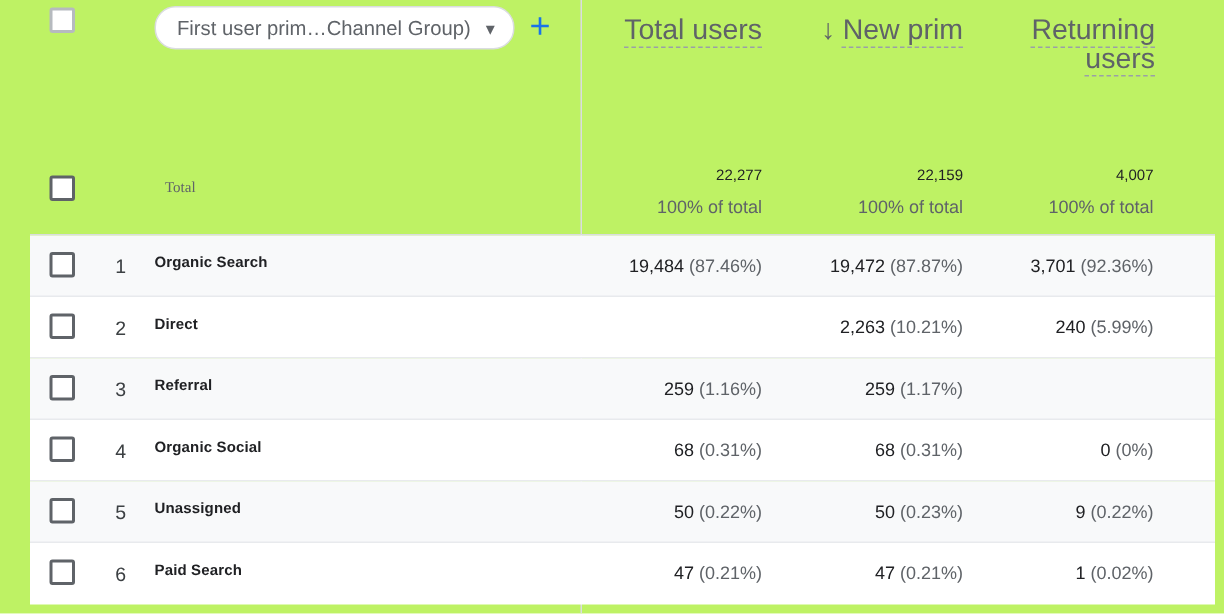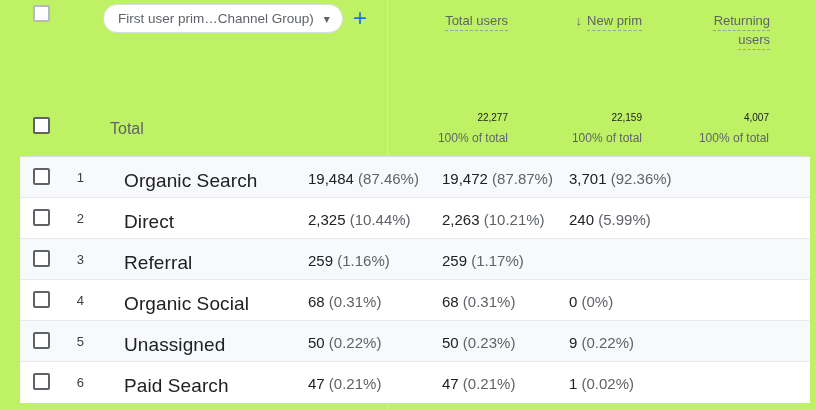--- a/index.html
+++ b/index.html
@@ -29,58 +29,58 @@
   }
   .chip .lbl { font-size:13.5px; color:#5f6368; white-space:nowrap; }
   .chip .caret { font-size:12px; color:#5f6368; margin-left:10px; line-height:1; }
   .addbtn {
     position:absolute; left:346px; top:3px; width:28px; height:30px;
     display:flex; align-items:center; justify-content:center;
     color:#1a73e8; font-size:24px; font-weight:400; cursor:pointer;
   }
 
   
-  .colh { position:absolute; top:11px; font-size:13px; color:#5f6368; text-align:right; line-height:19px; cursor:pointer; }
+  .colh { position:absolute; top:11px; font-size:19px; color:#5f6368; text-align:right; line-height:19px; cursor:pointer; }
   .colh .hl {
     text-decoration:underline; text-decoration-style:dashed;
     text-decoration-color:#9aa0a6; text-decoration-thickness:1px;
     text-underline-offset:5px;
   }
   .colh-total { left:328px; width:180px; }
   .colh-new   { left:462px; width:180px; }
   .colh-ret   { left:682px; width:88px;  }
   .sort-arrow { margin-right:5px; text-decoration:none; display:inline-block; }
 
   
   .total-row {
     position:absolute; left:20px; top:100px; width:790px; height:57px;
     border-bottom:1px solid #dadce0;
   }
   .total-row .cb { position:absolute; left:13px; top:17px; }
-  .total-label { position:absolute; left:90px; top:20px; font-size:16px; color:#5f6368; }
+  .total-label { position:absolute; left:90px; top:20px; font-size:10px; color:#5f6368;font-family:Liberation Serif, serif; }
   .tcell { position:absolute; top:9px; width:200px; text-align:right; }
   .tcell .val { font-size:10px; font-weight:400; color:#202124; line-height:17px; }
   .tcell .sub { font-size:12px; color:#5f6368; margin-top:5px; line-height:14px; }
   .c0 { left:288px; } .c1 { left:422px; } .c2 { left:549px; }
 
   
   .rows { position:absolute; left:20px; top:157px; width:790px; }
   .row { position:relative; height:41px; border-bottom:1px solid #e8eaed; background:#fff; }
   .row:nth-child(odd) { background:#f8f9fa; }
   .row:last-child { border-bottom:none; }
   .row .cb { position:absolute; left:13px; top:11px; }
   .row .idx {
     position:absolute; left:44px; top:13px; width:20px;
     text-align:right; font-size:13px; color:#3c4043;
   }
   .row .chan {
-    position:absolute; left:104px; top:13px;
-    font-size:19px; font-weight:400; color:#202124; letter-spacing:.1px;
+    position:absolute; left:83px; top:13px;
+    font-size:10px; font-weight:700; color:#202124; letter-spacing:.1px;
   }
-  .row .cell { position:absolute; top:13px; width:200px; text-align:left; font-size:15px; }
+  .row .cell { position:absolute; top:13px; width:200px; text-align:right; font-size:12px; }
   .row .cell .num { color:#202124; }
   .row .cell .pct { color:#5f6368; }
 </style>
 </head>
 <body>
 
 <div class="screen">
   <div class="vdivider"></div>
 
   <span class="cb light selectall"></span>
@@ -125,21 +125,20 @@
       <span class="chan">Organic Search</span>
       <span class="cell c0"><span class="num">19,484</span> <span class="pct">(87.46%)</span></span>
       <span class="cell c1"><span class="num">19,472</span> <span class="pct">(87.87%)</span></span>
       <span class="cell c2"><span class="num">3,701</span> <span class="pct">(92.36%)</span></span>
     </div>
 
     <div class="row">
       <span class="cb"></span>
       <span class="idx">2</span>
       <span class="chan">Direct</span>
-      <span class="cell c0"><span class="num">2,325</span> <span class="pct">(10.44%)</span></span>
       <span class="cell c1"><span class="num">2,263</span> <span class="pct">(10.21%)</span></span>
       <span class="cell c2"><span class="num">240</span> <span class="pct">(5.99%)</span></span>
     </div>
 
     <div class="row">
       <span class="cb"></span>
       <span class="idx">3</span>
       <span class="chan">Referral</span>
       <span class="cell c0"><span class="num">259</span> <span class="pct">(1.16%)</span></span>
       <span class="cell c1"><span class="num">259</span> <span class="pct">(1.17%)</span></span>

